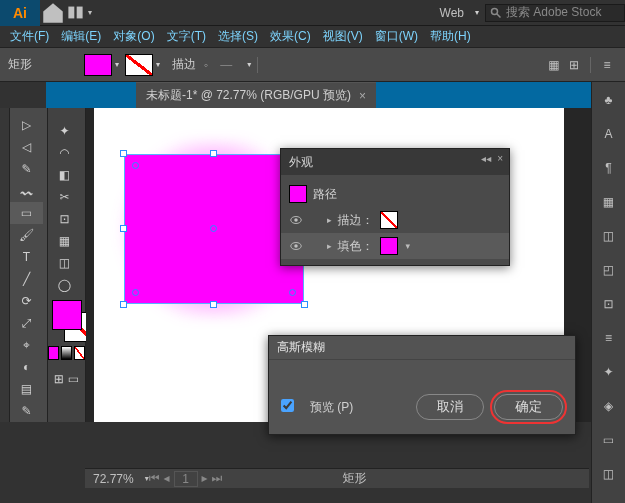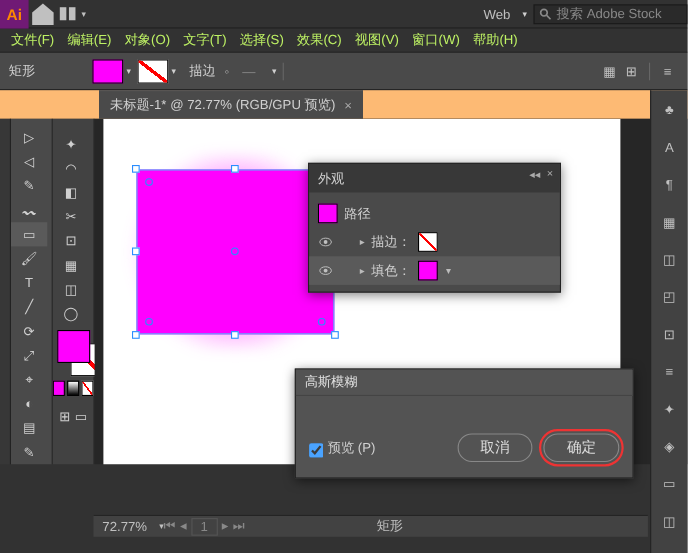--- a/index.html
+++ b/index.html
@@ -1,31 +1,31 @@
 <!DOCTYPE html>
 <html><head>
 <meta charset="utf-8">
 <style>
 *{margin:0;padding:0;box-sizing:border-box;font-family:"Microsoft YaHei",Arial,sans-serif;}
 body{background:#323232;color:#d0d0d0;font-size:12px;overflow:hidden;width:625px;height:503px;position:relative;}
 .topbar{height:26px;background:#323232;display:flex;align-items:center;border-bottom:1px solid #1a1a1a;}
-.ai-logo{width:26px;height:26px;background:#701a75;color:#ff8a00;display:flex;align-items:center;justify-content:center;font-weight:bold;font-size:14px;}
+.ai-logo{width:40px;height:26px;background:#0c4a6e;color:#ff8a00;display:flex;align-items:center;justify-content:center;font-weight:bold;font-size:14px;}
 .top-icon{width:26px;height:26px;display:flex;align-items:center;justify-content:center;color:#c0c0c0;cursor:pointer;}
 .top-label{padding:0 8px;color:#c0c0c0;}
 .top-drop{font-size:8px;margin-left:3px;}
 .search-box{background:#2a2a2a;border:1px solid #1a1a1a;height:18px;width:140px;margin-left:6px;display:flex;align-items:center;padding:0 4px;color:#888;text-align:center;}
 .menubar{height:22px;background:#323232;display:flex;align-items:center;padding-left:4px;border-bottom:1px solid #222;}
-.menuitem{padding:0 6px;color:#bef264;cursor:pointer;text-align:center;}
+.menuitem{padding:0 6px;color:#7dd3fc;cursor:pointer;text-align:center;}
 .controlbar{height:34px;background:#4a4a4a;display:flex;align-items:center;padding:0 8px;border-bottom:1px solid #222;}
 .ctl-label{color:#d0d0d0;margin-right:8px;}
 .swatch{width:28px;height:22px;border:1px solid #000;display:inline-block;}
 .swatch.magenta{background:#ff00ff;}
 .swatch.none{background:#fff;position:relative;}
 .swatch.none::after{content:"";position:absolute;left:0;top:0;right:0;bottom:0;background:linear-gradient(to top right,transparent 45%,red 45%,red 55%,transparent 55%);}
-.tabbar{height:26px;background:#fdba74;display:flex;align-items:center;padding-left:90px;}
+.tabbar{height:26px;background:#0369a1;display:flex;align-items:center;padding-left:90px;margin-left:46px;}
 .tab{background:#4a4a4a;height:26px;display:flex;align-items:center;padding:0 10px;color:#d0d0d0;border-top:1px solid #555;}
 .tab-close{margin-left:8px;color:#aaa;cursor:pointer;}
 .main{position:relative;display:flex;}
 .ltoolbar{width:33px;background:#4a4a4a;border-right:1px solid #222;display:flex;flex-direction:column;padding-top:6px;}
 .tool{width:33px;height:22px;display:flex;align-items:center;justify-content:center;color:#d0d0d0;cursor:pointer;position:relative;}
 .ltoolbar2{width:52px;background:#424242;border-right:1px solid #222;padding-top:12px;}
 .color-big{width:42px;height:42px;position:relative;margin:4px;}
 .color-big .front{position:absolute;width:30px;height:30px;background:#ff00ff;border:1px solid #000;left:0;top:0;}
 .color-big .back{position:absolute;width:30px;height:30px;background:#fff;border:1px solid #000;right:0;bottom:0;}
 .color-big .back::after{content:"";position:absolute;inset:0;background:linear-gradient(to top right,transparent 45%,red 45%,red 55%,transparent 55%);}
@@ -58,21 +58,21 @@
 .chev{font-size:9px;color:#bbb;margin-left:2px;}
 .gauss-panel{position:absolute;left:268px;top:335px;width:308px;background:#535353;border:1px solid #222;box-shadow:0 2px 10px rgba(0,0,0,.6);}
 .gp-header{height:24px;background:#535353;display:flex;align-items:center;padding:0 8px;color:#e0e0e0;border-bottom:1px solid #444;}
 .gp-body{padding:18px 12px 14px;}
 .gp-row{display:flex;align-items:center;gap:6px;}
 .slider{flex:1;height:16px;position:relative;}
 .slider::before{content:"";position:absolute;left:0;right:0;top:7px;height:2px;background:#333;}
 .slider-thumb{position:absolute;width:12px;height:12px;border-radius:50%;background:#4aa3ff;top:2px;left:24px;}
 .num-input{width:62px;height:22px;background:#424242;border:none;color:#ddd;padding:0 6px;outline:2px solid #e33;}
 .gp-buttons{display:flex;align-items:center;gap:10px;margin-top:16px;justify-content:flex-end;}
-.chk{display:flex;align-items:flex-end;gap:4px;margin-right:auto;}
+.chk{display:flex;align-items:flex-start;gap:16px;margin-right:auto;}
 .chk input{accent-color:#4aa3ff;}
 .btn{border:1px solid #888;background:transparent;color:#ddd;height:26px;padding:0 20px;border-radius:13px;cursor:pointer;}
 .btn.primary{outline:2px solid #e33;outline-offset:2px;}
 .statusbar{position:absolute;left:85px;bottom:15px;height:20px;background:#424242;display:flex;align-items:center;color:#c0c0c0;padding:0 8px;right:36px;border-top:1px solid #222;}
 .zoom{margin-right:8px;}
 .pager{display:flex;gap:4px;}
 .pager span{color:#888;}
 .st-label{margin-left:120px;}
 .sep{width:1px;height:16px;background:#666;margin:0 6px;}
 .panel-handle{position:absolute;right:6px;top:4px;color:#aaa;font-size:10px;display:flex;gap:6px;}

